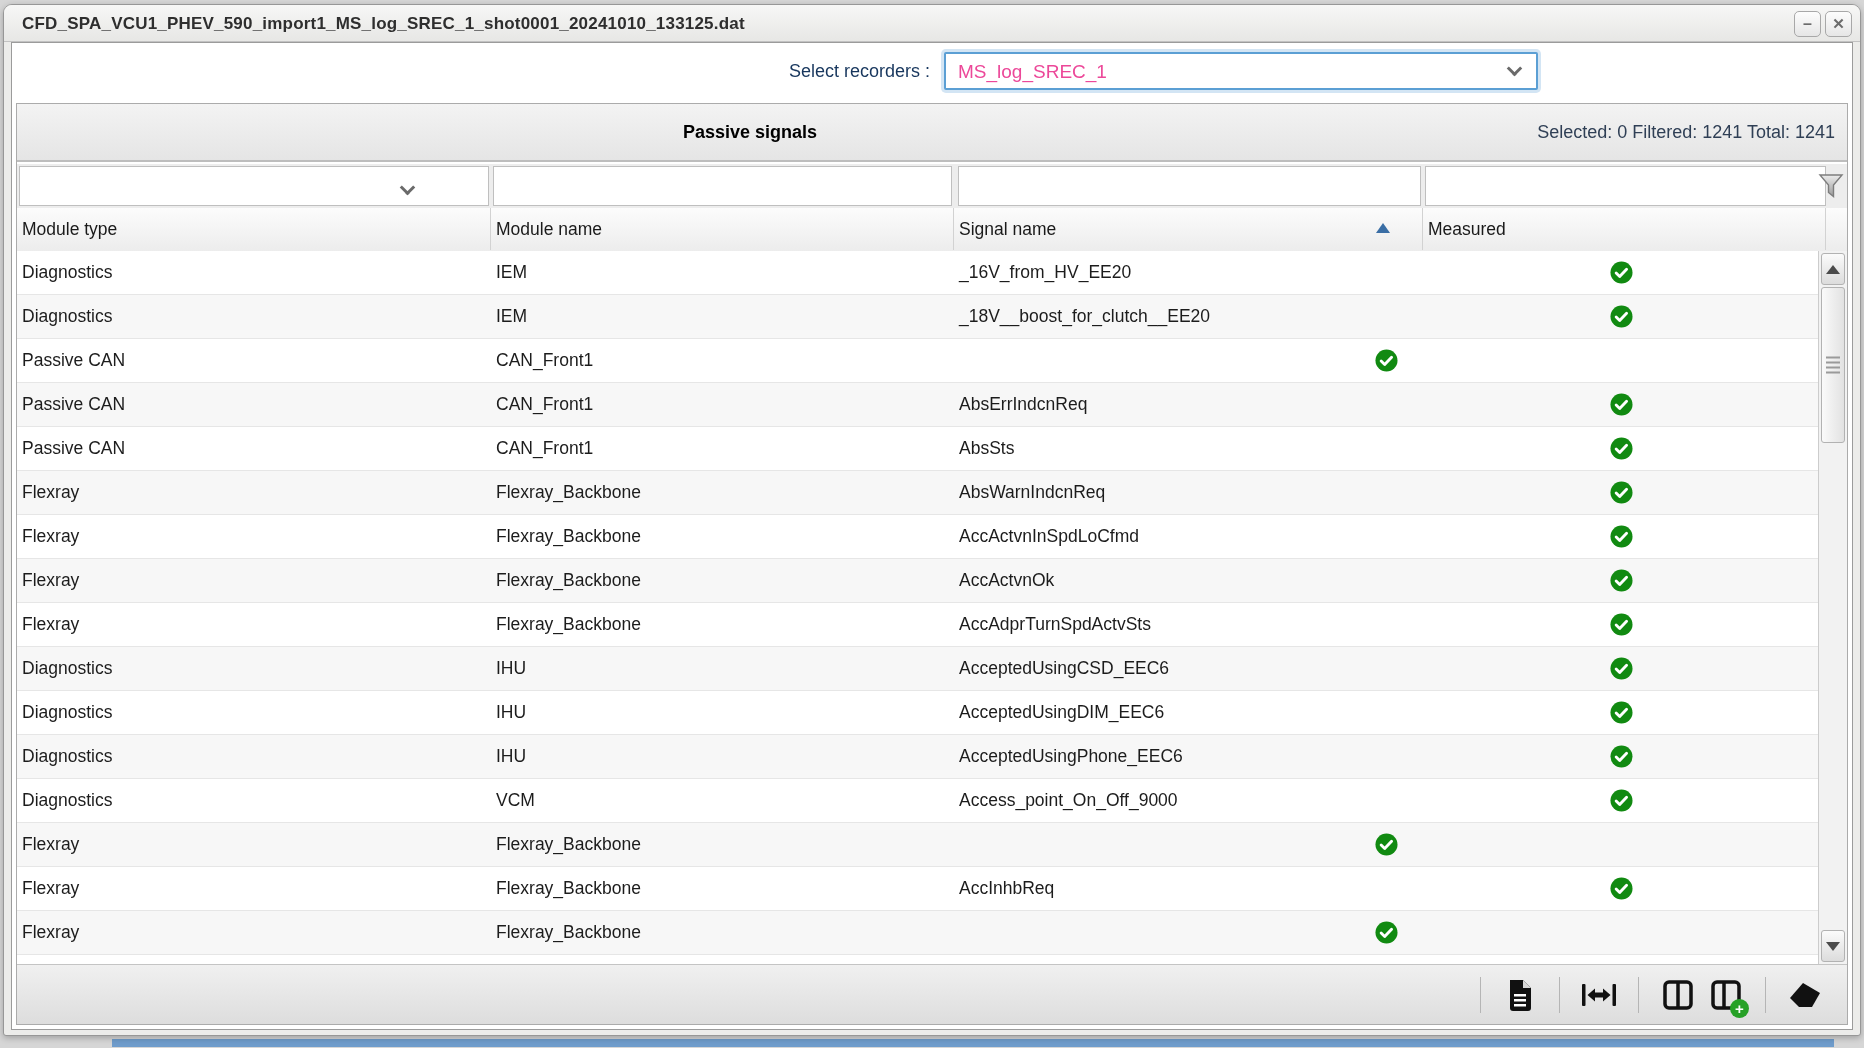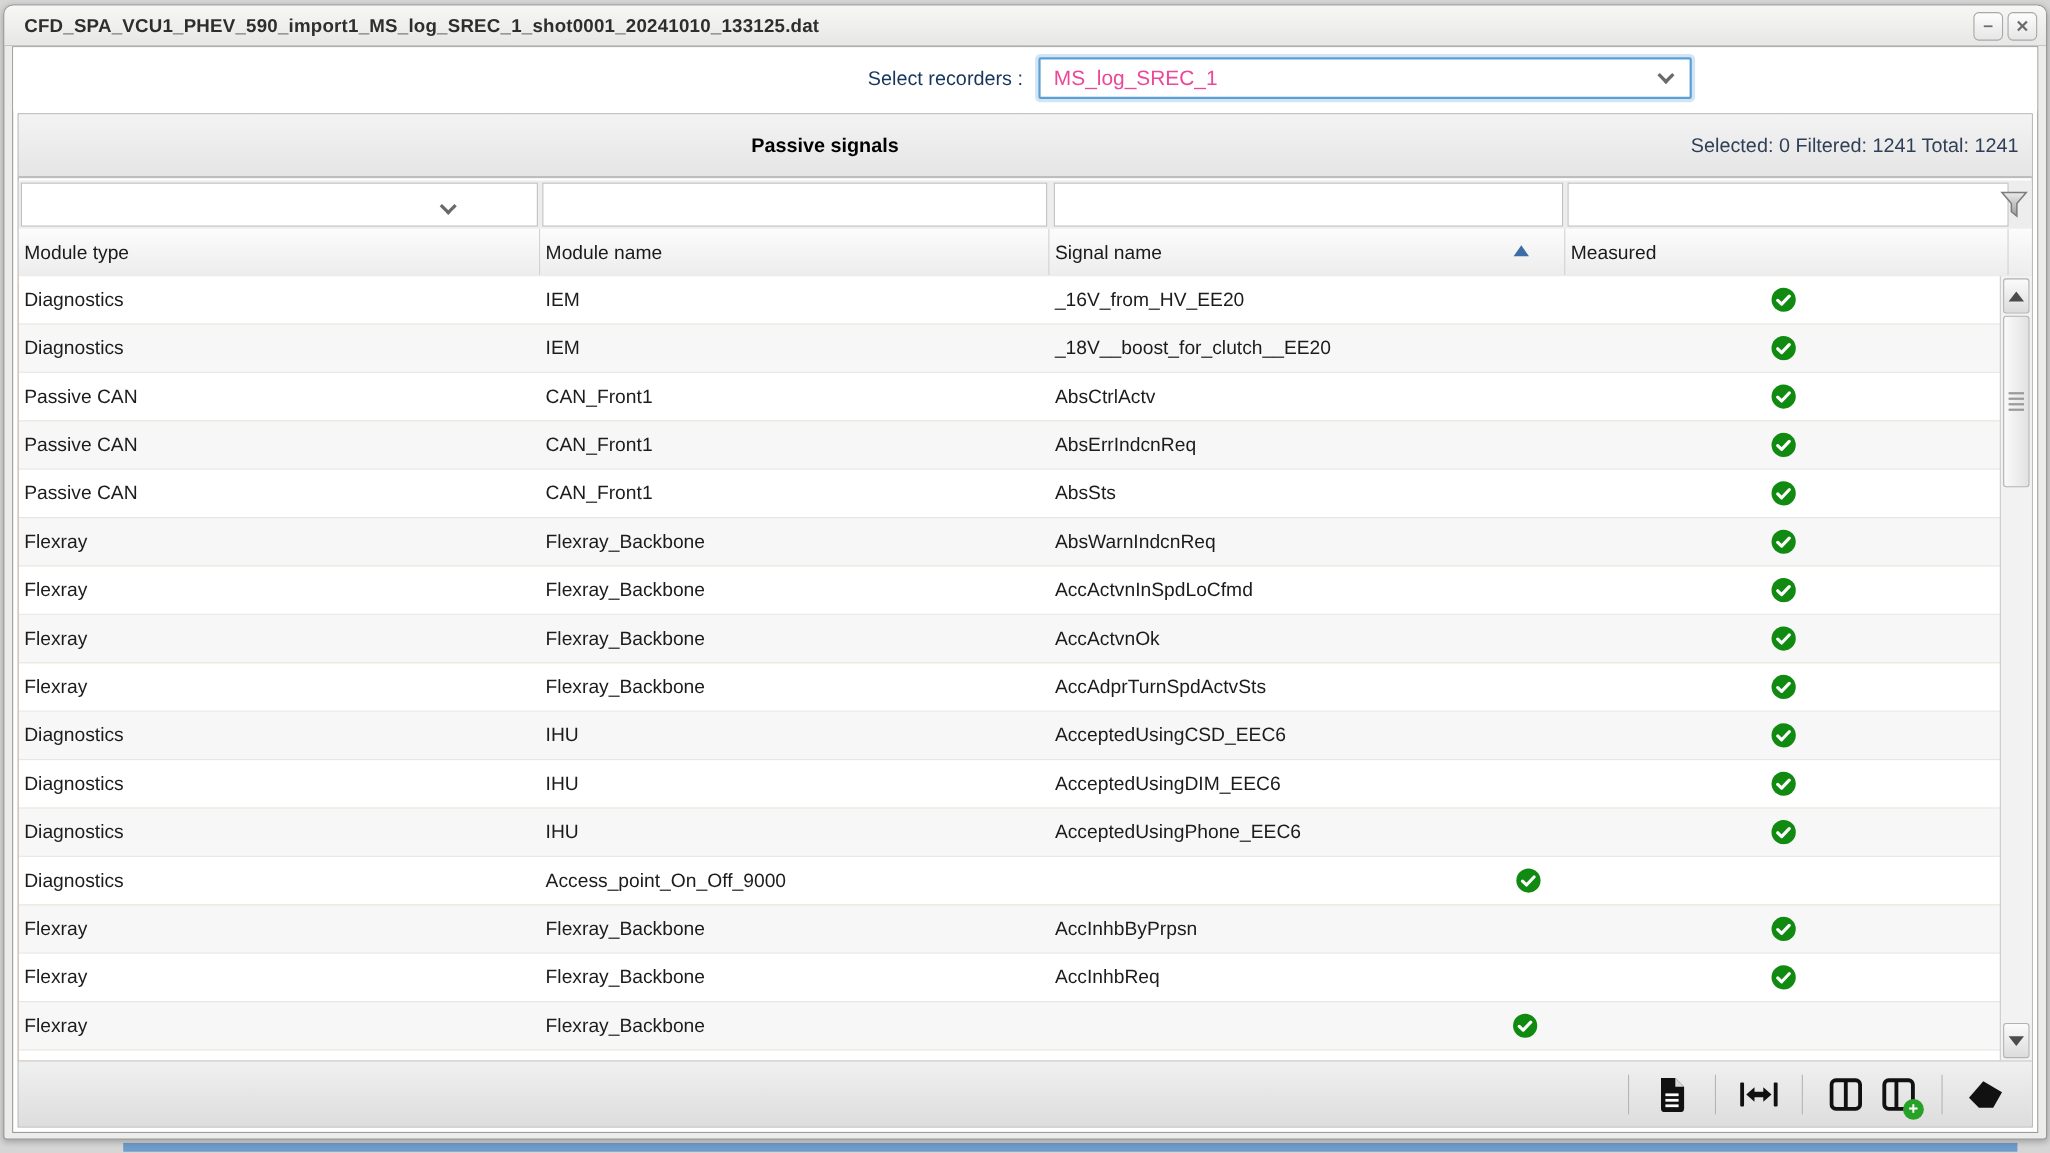--- a/index.html
+++ b/index.html
@@ -211,21 +211,20 @@
             <div class="tcell c-meas">
               <svg class="check-ic" viewBox="0 0 24 24">
                 <circle cx="12" cy="12" r="11.5" fill="#118a11"></circle>
                 <path d="M6.4 12.6 l3.7 3.6 7.2 -7.6" stroke="#fff" stroke-width="3" fill="none" stroke-linecap="round" stroke-linejoin="round"></path>
               </svg>
             </div>
           </div>
           <div class="trow">
             <div class="tcell c-mtype">Passive CAN</div>
             <div class="tcell c-mname">CAN_Front1</div>
-            <div class="tcell c-sname">AbsCtrlActv</div>
             <div class="tcell c-meas">
               <svg class="check-ic" viewBox="0 0 24 24">
                 <circle cx="12" cy="12" r="11.5" fill="#118a11"></circle>
                 <path d="M6.4 12.6 l3.7 3.6 7.2 -7.6" stroke="#fff" stroke-width="3" fill="none" stroke-linecap="round" stroke-linejoin="round"></path>
               </svg>
             </div>
           </div>
           <div class="trow">
             <div class="tcell c-mtype">Passive CAN</div>
             <div class="tcell c-mname">CAN_Front1</div>
@@ -320,32 +319,32 @@
             <div class="tcell c-sname">AcceptedUsingPhone_EEC6</div>
             <div class="tcell c-meas">
               <svg class="check-ic" viewBox="0 0 24 24">
                 <circle cx="12" cy="12" r="11.5" fill="#118a11"></circle>
                 <path d="M6.4 12.6 l3.7 3.6 7.2 -7.6" stroke="#fff" stroke-width="3" fill="none" stroke-linecap="round" stroke-linejoin="round"></path>
               </svg>
             </div>
           </div>
           <div class="trow">
             <div class="tcell c-mtype">Diagnostics</div>
+            <div class="tcell c-mname">VCM</div>
             <div class="tcell c-sname">Access_point_On_Off_9000</div>
             <div class="tcell c-meas">
               <svg class="check-ic" viewBox="0 0 24 24">
                 <circle cx="12" cy="12" r="11.5" fill="#118a11"></circle>
                 <path d="M6.4 12.6 l3.7 3.6 7.2 -7.6" stroke="#fff" stroke-width="3" fill="none" stroke-linecap="round" stroke-linejoin="round"></path>
               </svg>
             </div>
           </div>
           <div class="trow">
             <div class="tcell c-mtype">Flexray</div>
             <div class="tcell c-mname">Flexray_Backbone</div>
-            <div class="tcell c-sname">AccInhbByPrpsn</div>
             <div class="tcell c-meas">
               <svg class="check-ic" viewBox="0 0 24 24">
                 <circle cx="12" cy="12" r="11.5" fill="#118a11"></circle>
                 <path d="M6.4 12.6 l3.7 3.6 7.2 -7.6" stroke="#fff" stroke-width="3" fill="none" stroke-linecap="round" stroke-linejoin="round"></path>
               </svg>
             </div>
           </div>
           <div class="trow">
             <div class="tcell c-mtype">Flexray</div>
             <div class="tcell c-mname">Flexray_Backbone</div>

